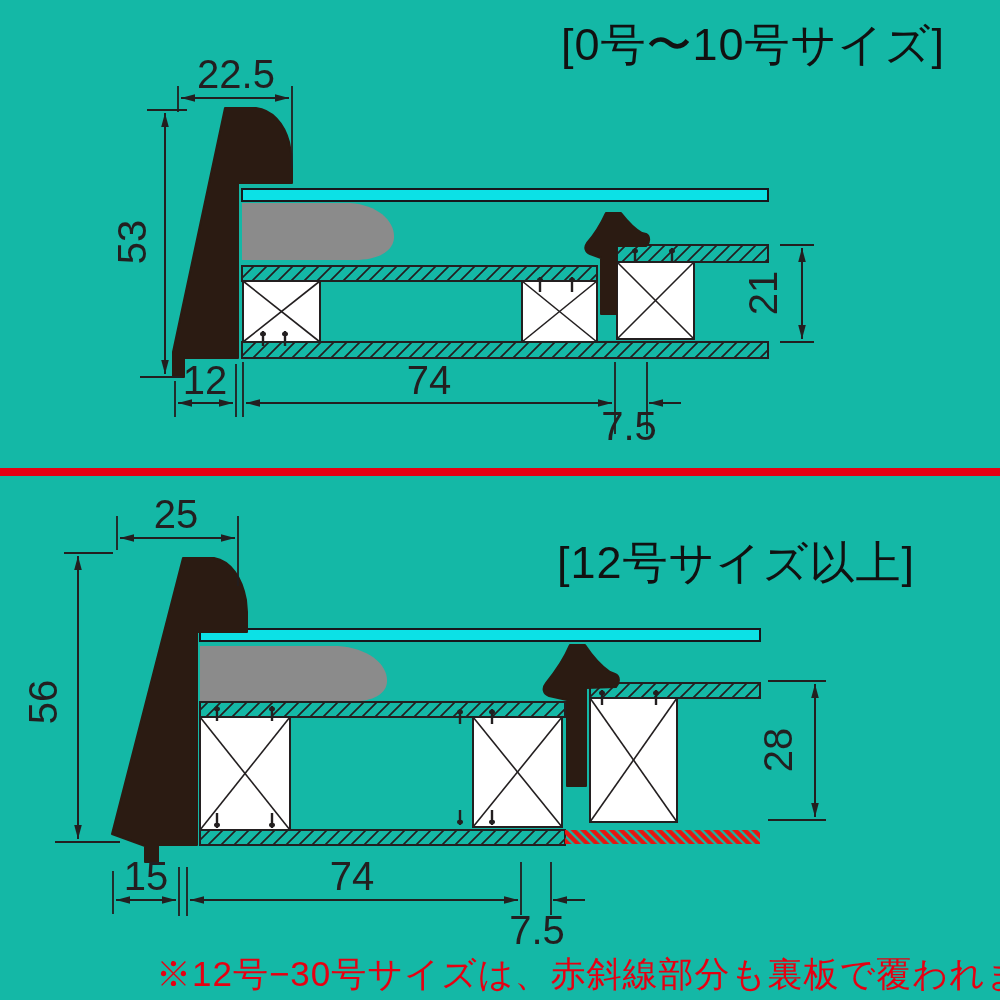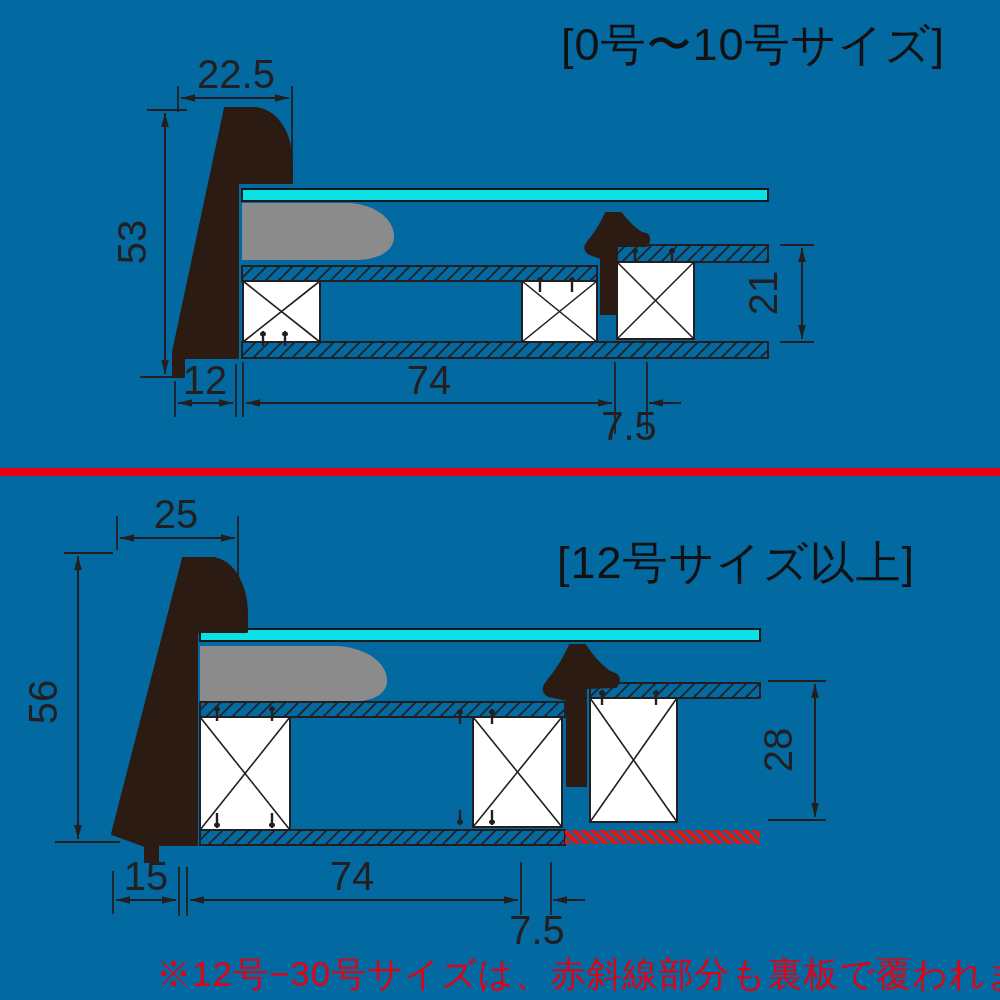--- a/index.html
+++ b/index.html
@@ -1,16 +1,16 @@
 <!DOCTYPE html>
 <html><head>
 <meta charset="utf-8">
 <style>
   html,body{margin:0;padding:0;background:#ffffff;}
-  .canvas{width:1000px;height:1000px;position:relative;background:#0369a1;overflow:hidden;}
+  .canvas{width:1000px;height:1000px;position:relative;background:#14b8a6;overflow:hidden;}
   svg{display:block;}
   .dimtext{font-family:"Liberation Sans",sans-serif;font-size:40px;fill:#231f20;}
   .title{font-family:"Liberation Sans",sans-serif;font-size:45px;fill:#111111;letter-spacing:1px;}
   .note{font-family:"Liberation Sans",sans-serif;font-size:35px;fill:#e60012;letter-spacing:1px;}
   .dimline{stroke:#231f20;stroke-width:2;fill:none;}
   .ext{stroke:#231f20;stroke-width:1.8;fill:none;}
   .hatchrect{fill:url(#hatch);stroke:#231f20;stroke-width:2;}
   .redrect{fill:url(#redhatch);stroke:none;}
   .box{fill:#ffffff;stroke:#231f20;stroke-width:2;}
   .xline{stroke:#231f20;stroke-width:1.6;}

